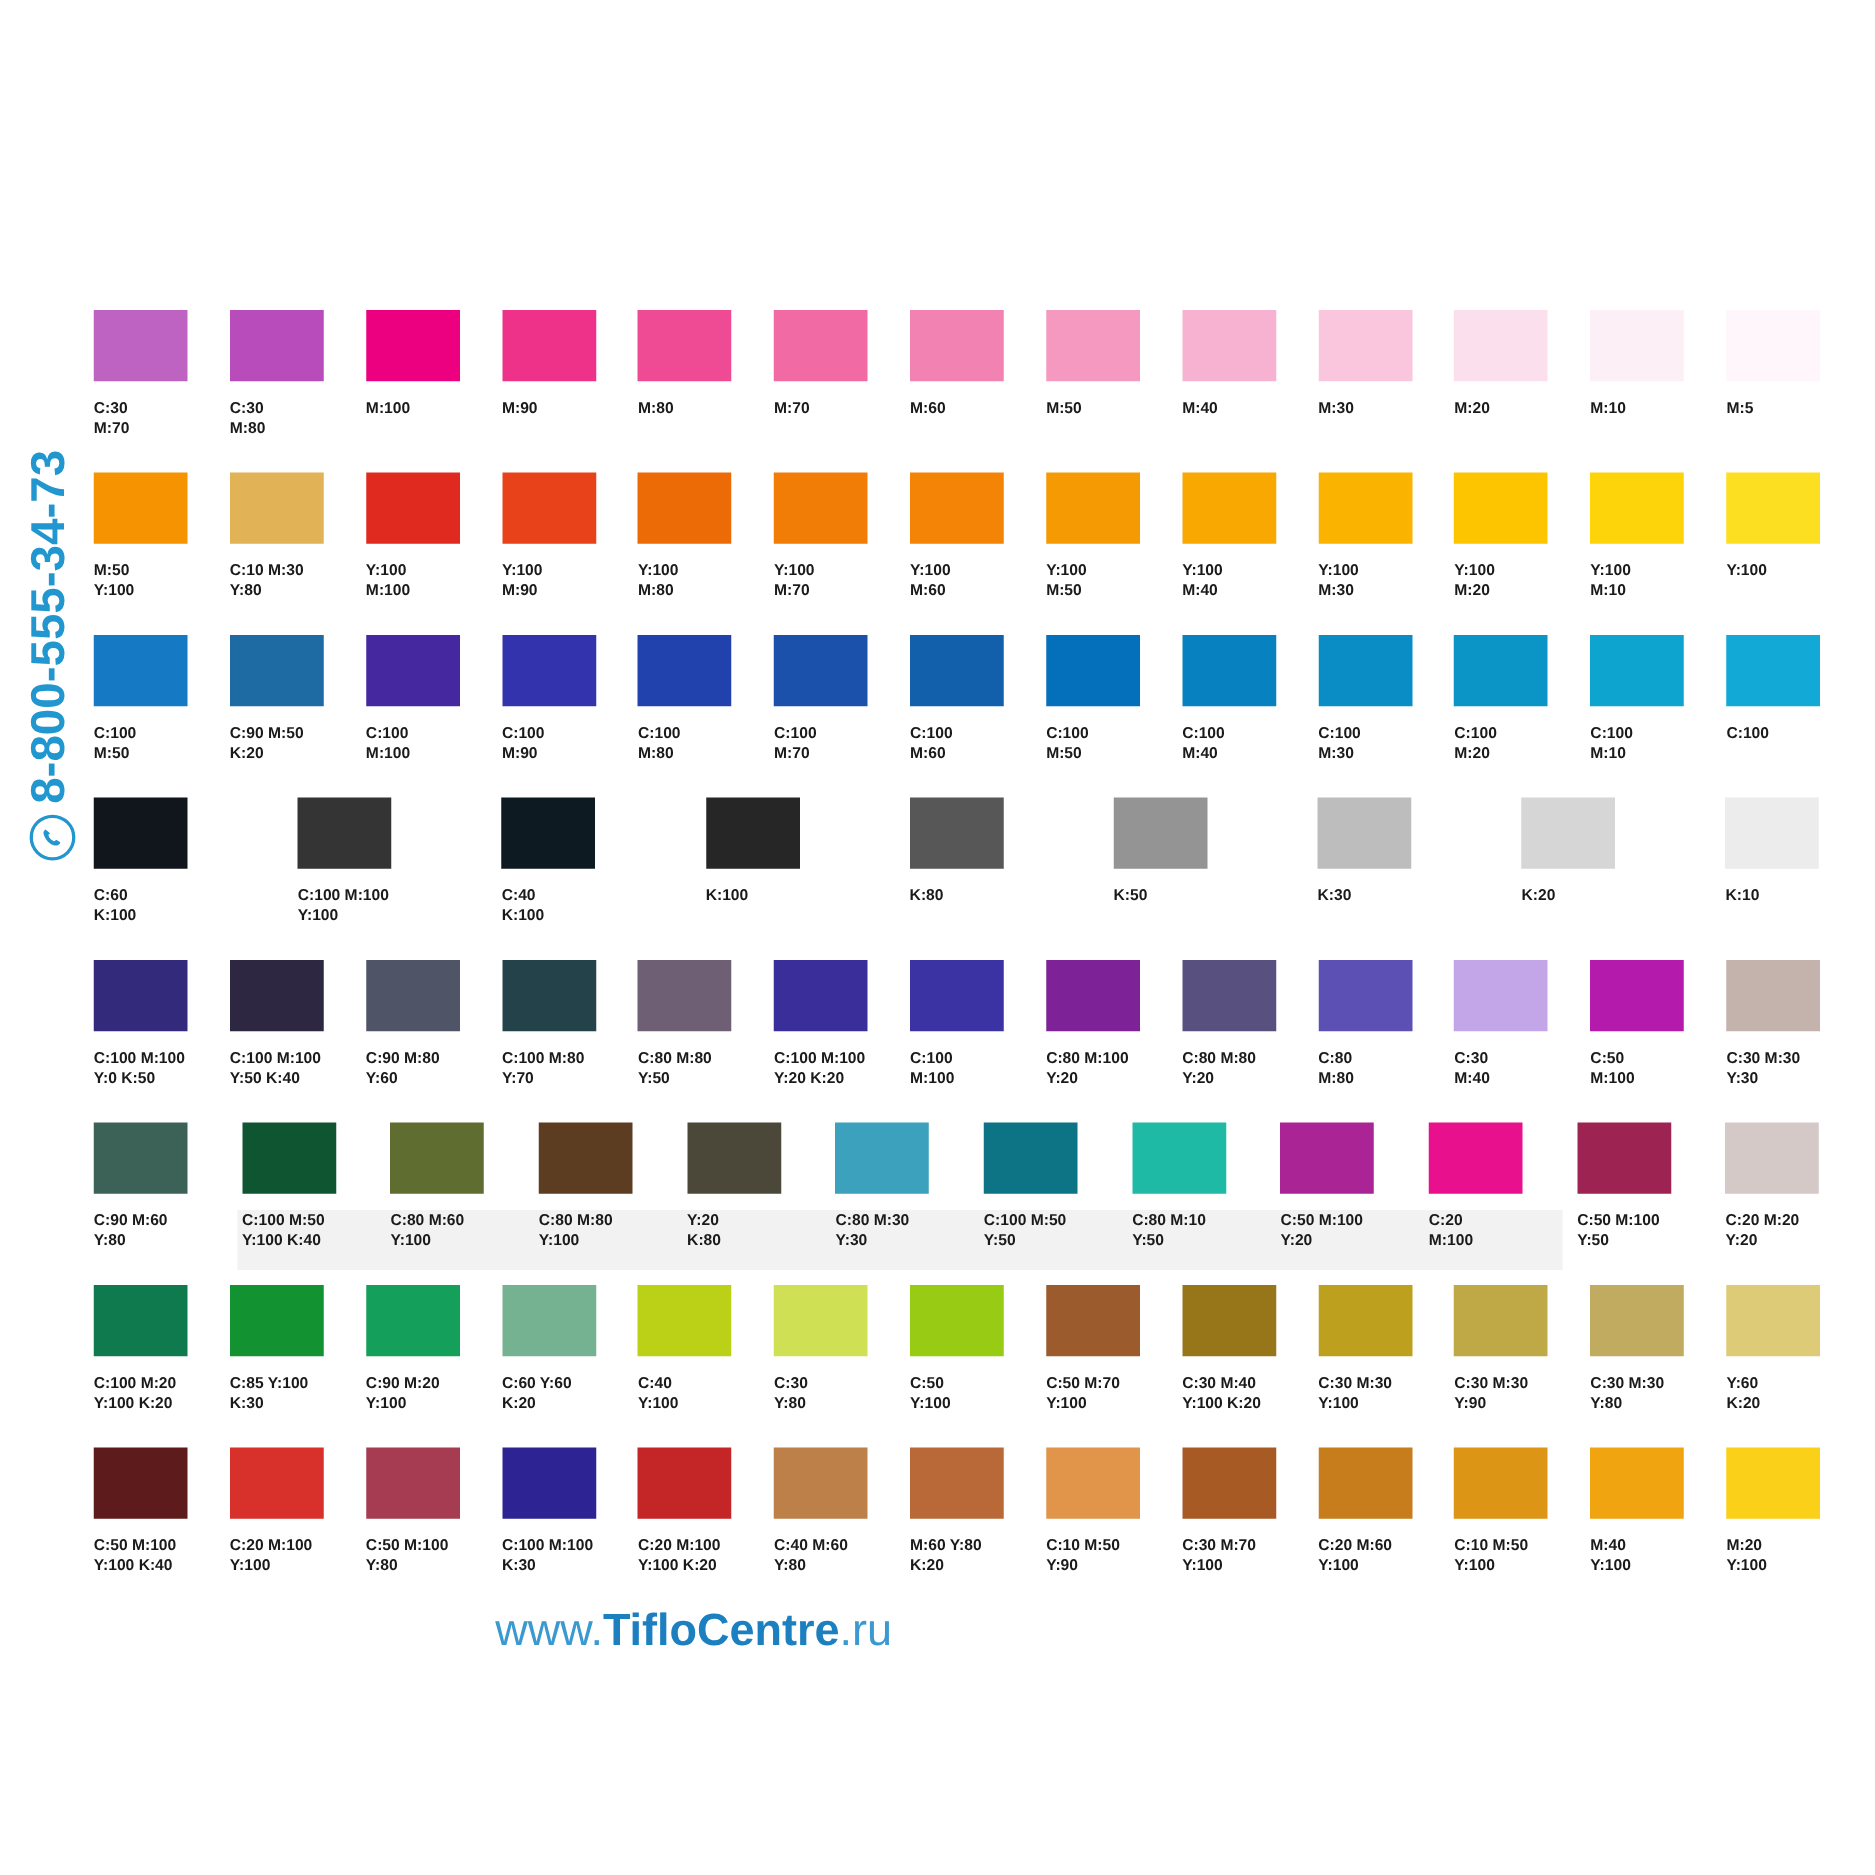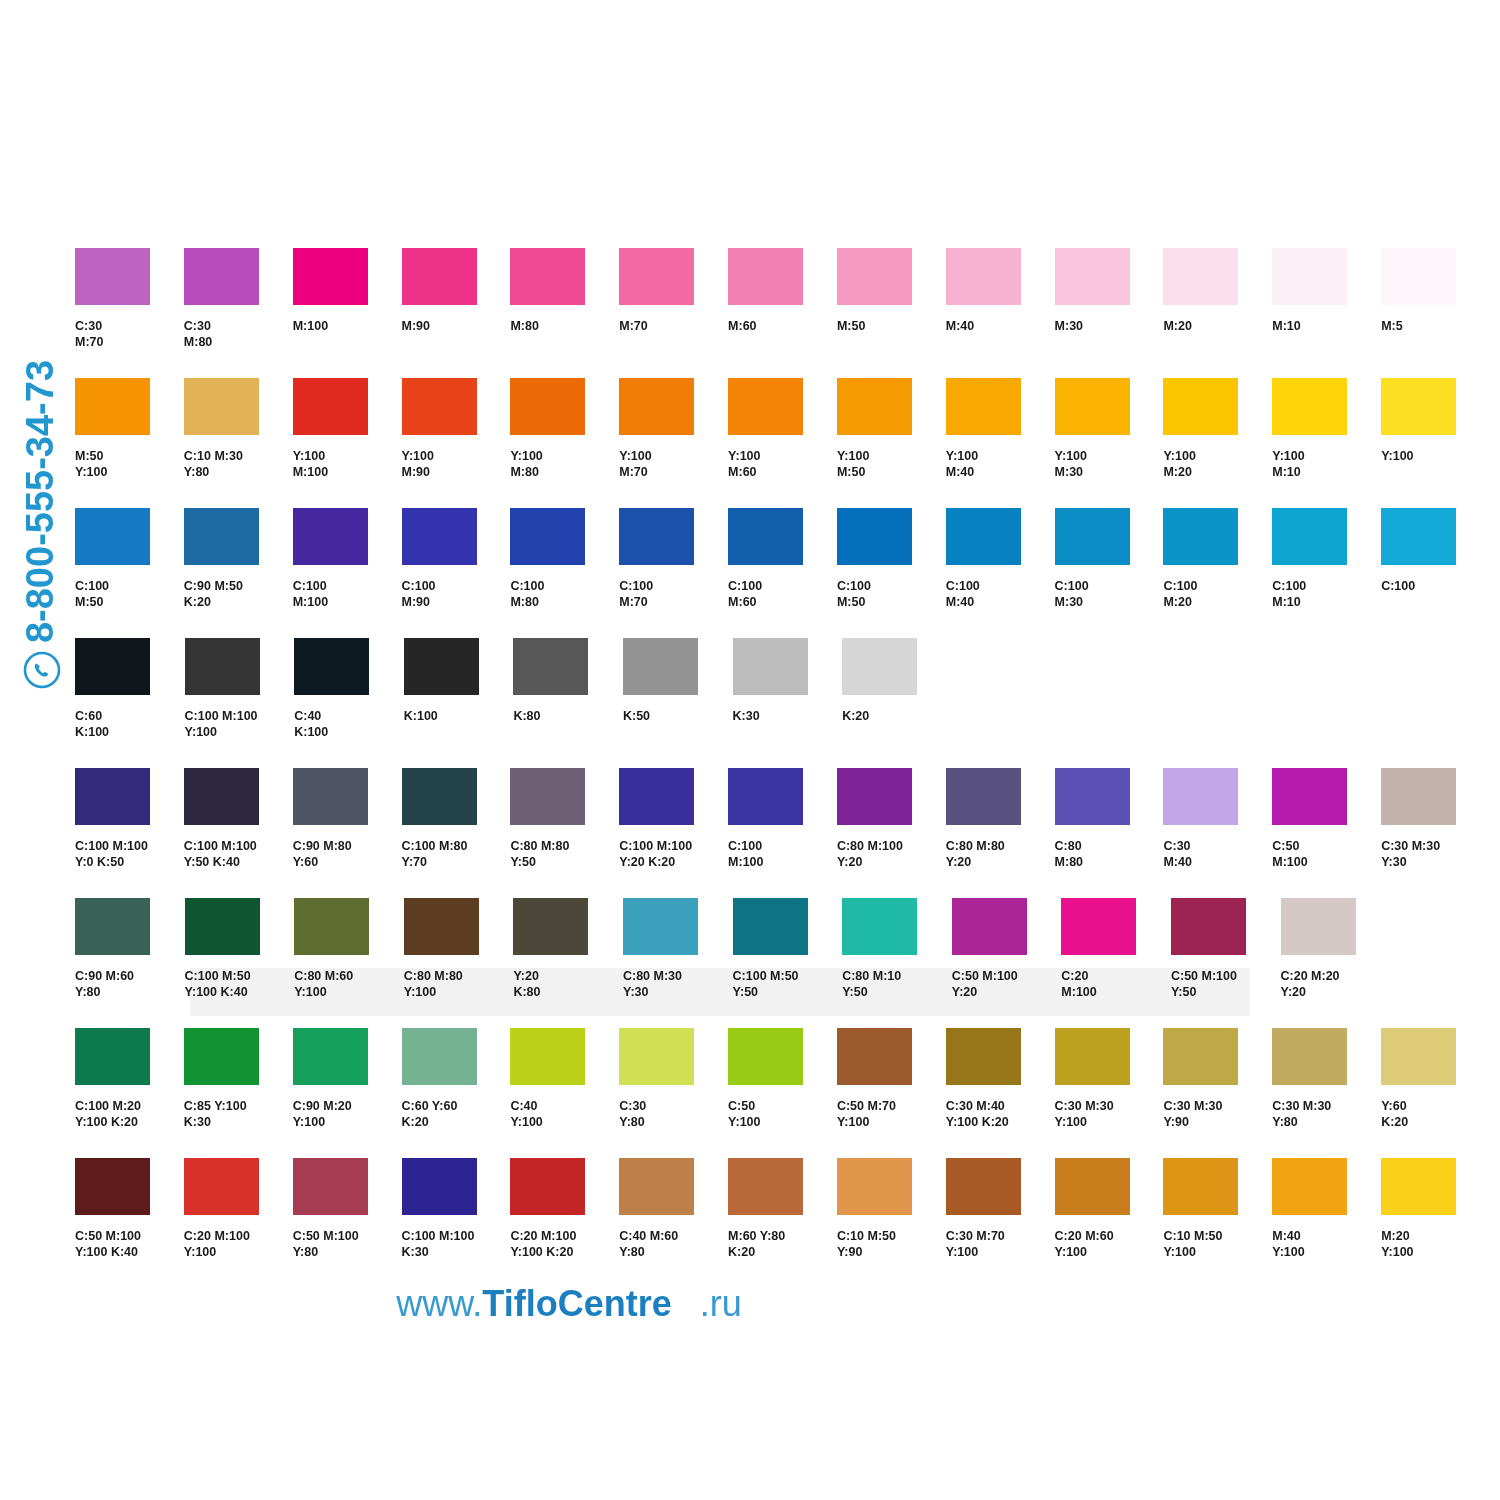--- a/index.html
+++ b/index.html
@@ -65,20 +65,21 @@
   #grid {
     position: absolute;
     left: 75px;
     top: 248px;
     width: 1415px;
   }
   .row {
     position: relative;
     height: 130px;
     display: flex;
+    justify-content: space-between;
   }
   .cell {
     width: 109.6px;
     position: relative;
   }
   .swatch {
     width: 75px;
     height: 57px;
     display: block;
   }
@@ -104,21 +105,21 @@
   
   #footer {
     position: absolute;
     left: 330px;
     top: 1283px;
     width: 450px;
     text-align: center;
     font-size: 36px;
     white-space: nowrap;
   }
-  .url-light { color: #3a9ad0; font-weight: normal; margin-left: 28px; }
+  .url-light { color: #3a9ad0; font-weight: normal; }
   .url-bold  { color: #1b7fc0; font-weight: bold; }
 </style>
 </head>
 <body>
 
 <div id="page">
 
 
   <div id="phone-block">
     <div id="phone-number" style="color: rgb(33, 150, 207);">8-800-555-34-73</div>
@@ -350,20 +351,24 @@
           <div class="label">K:50</div>
         </div>
         <div class="cell">
           <span class="swatch" style="background: rgb(189, 189, 189);"></span>
           <div class="label">K:30</div>
         </div>
         <div class="cell">
           <span class="swatch" style="background: rgb(214, 214, 214);"></span>
           <div class="label">K:20</div>
         </div>
+        <div class="cell">
+          <span class="swatch" style="background: rgb(236, 236, 236);"></span>
+          <div class="label">K:10</div>
+        </div>
       </div>
       <div class="row">
         <div class="cell">
           <span class="swatch" style="background: rgb(52, 42, 124);"></span>
           <div class="label">C:100 M:100
 Y:0 K:50</div>
         </div>
         <div class="cell">
           <span class="swatch" style="background: rgb(46, 39, 66);"></span>
           <div class="label">C:100 M:100

